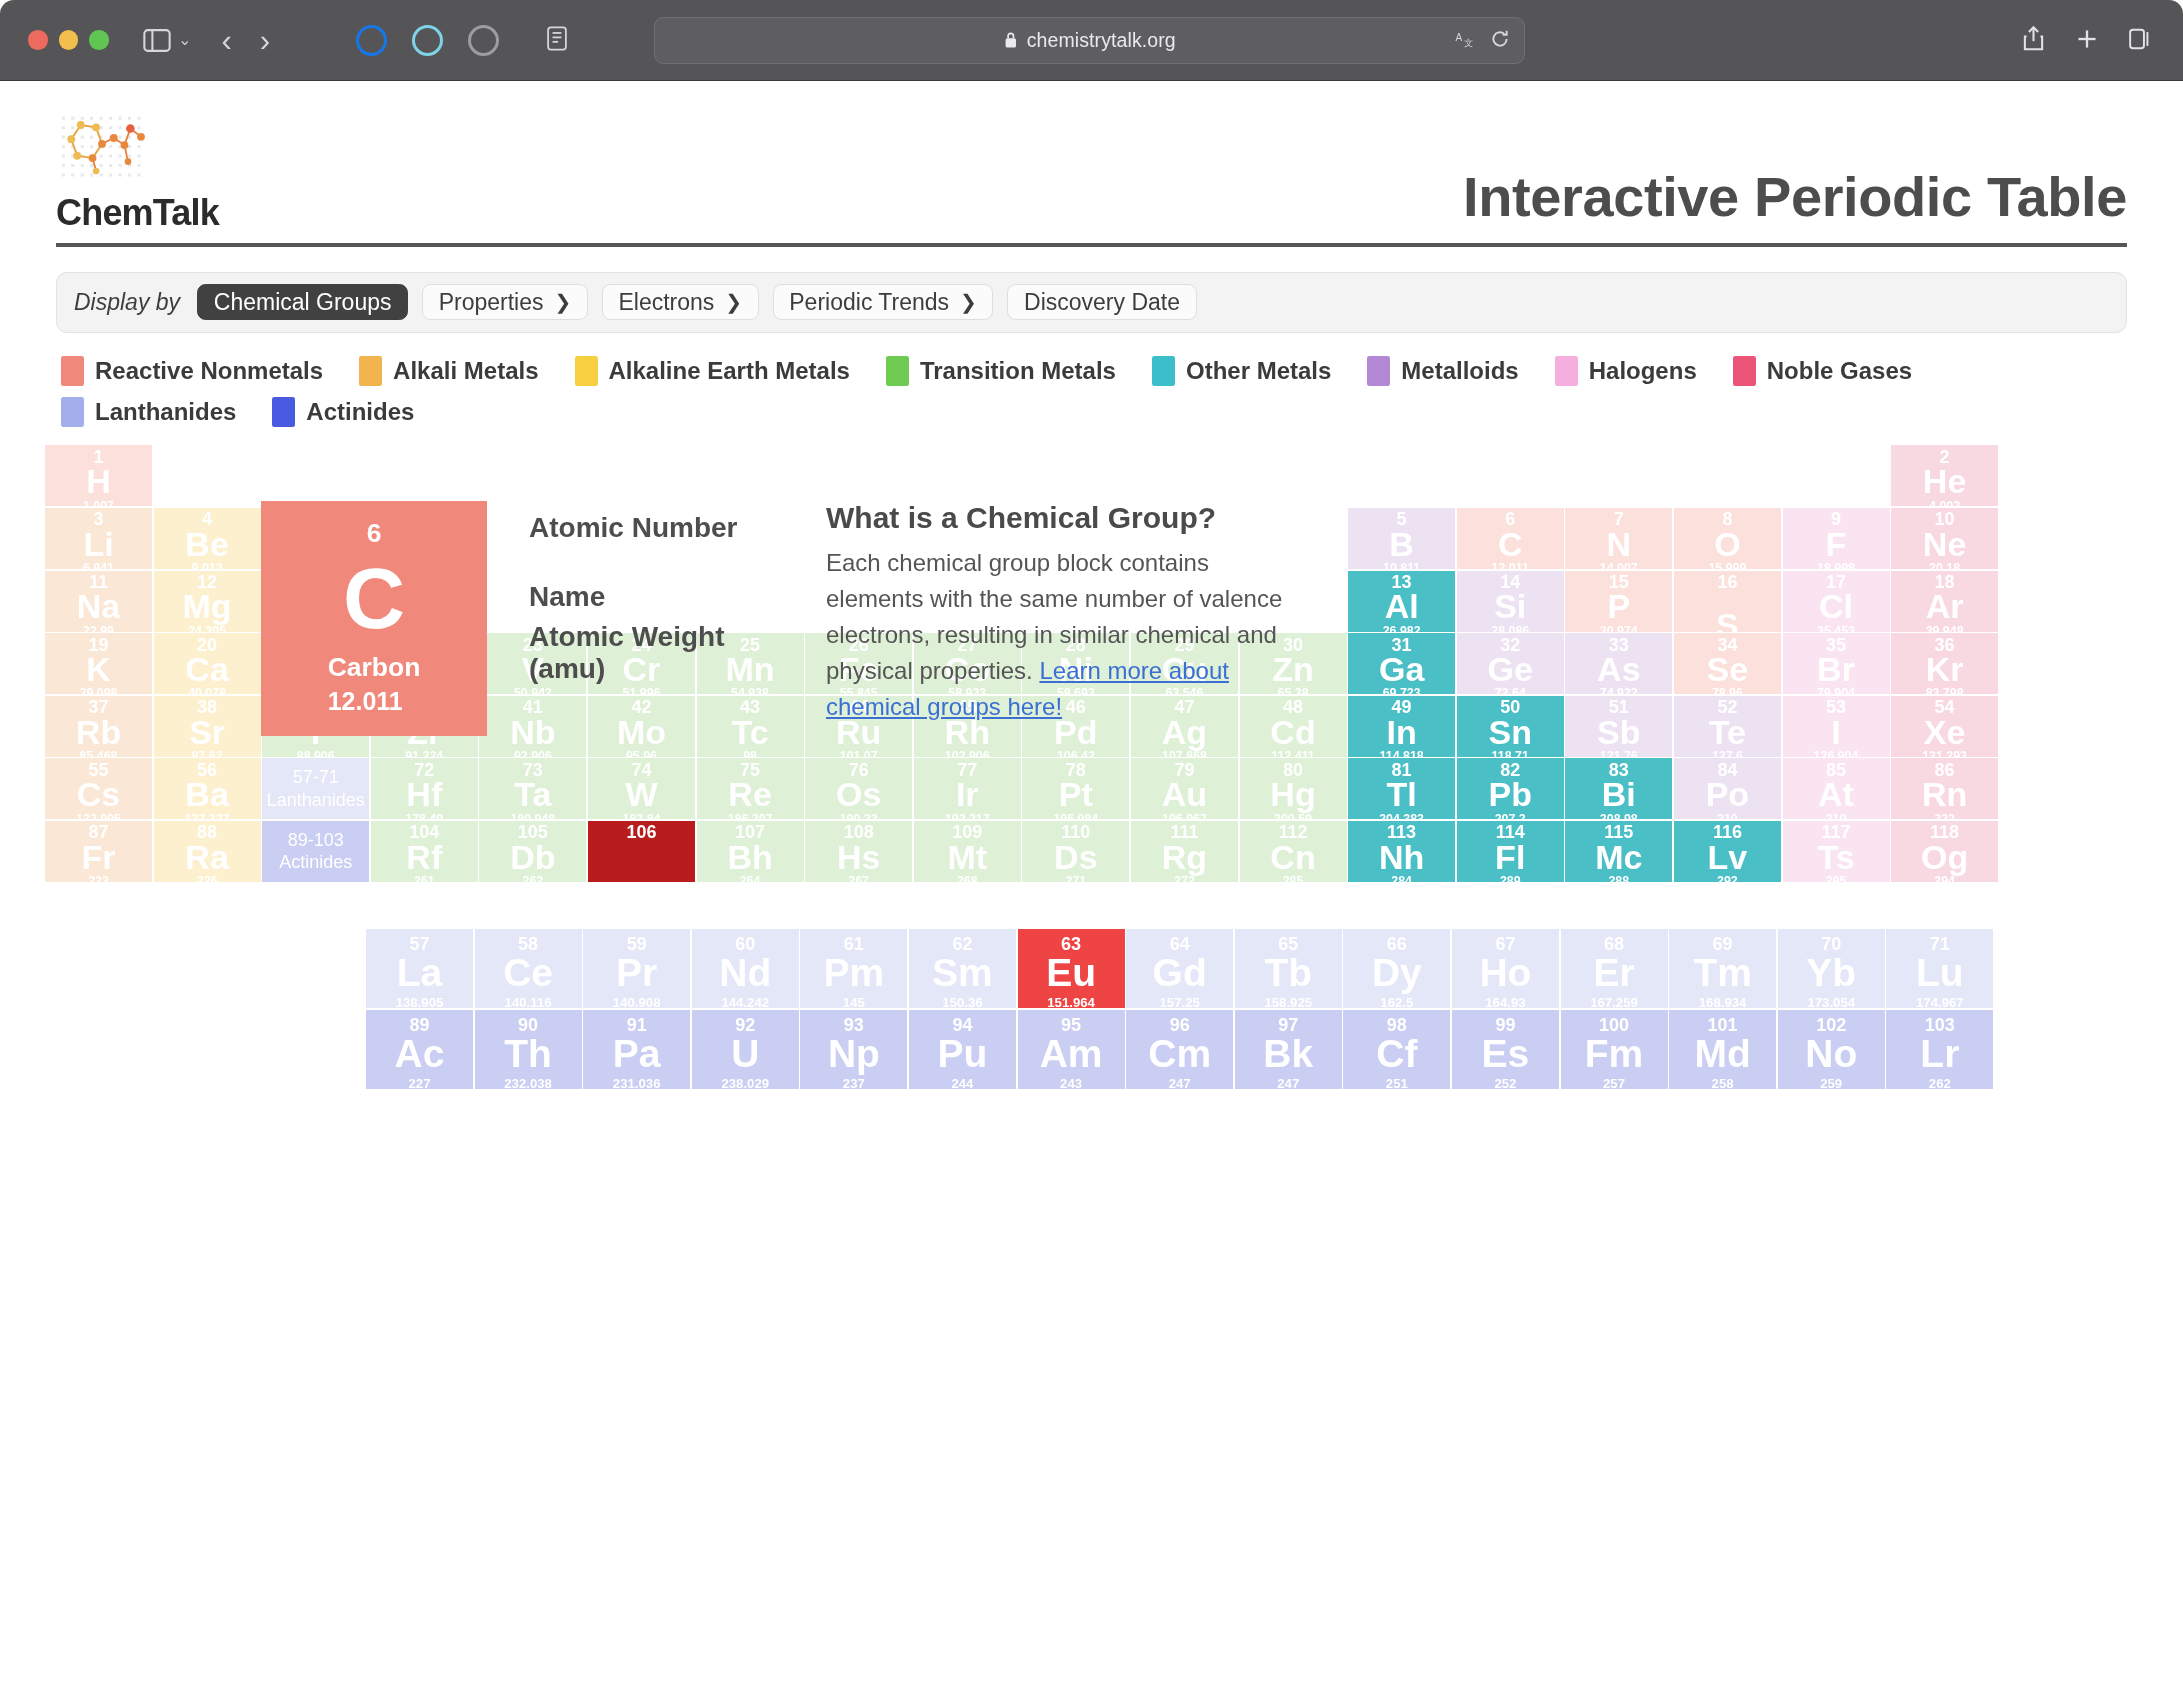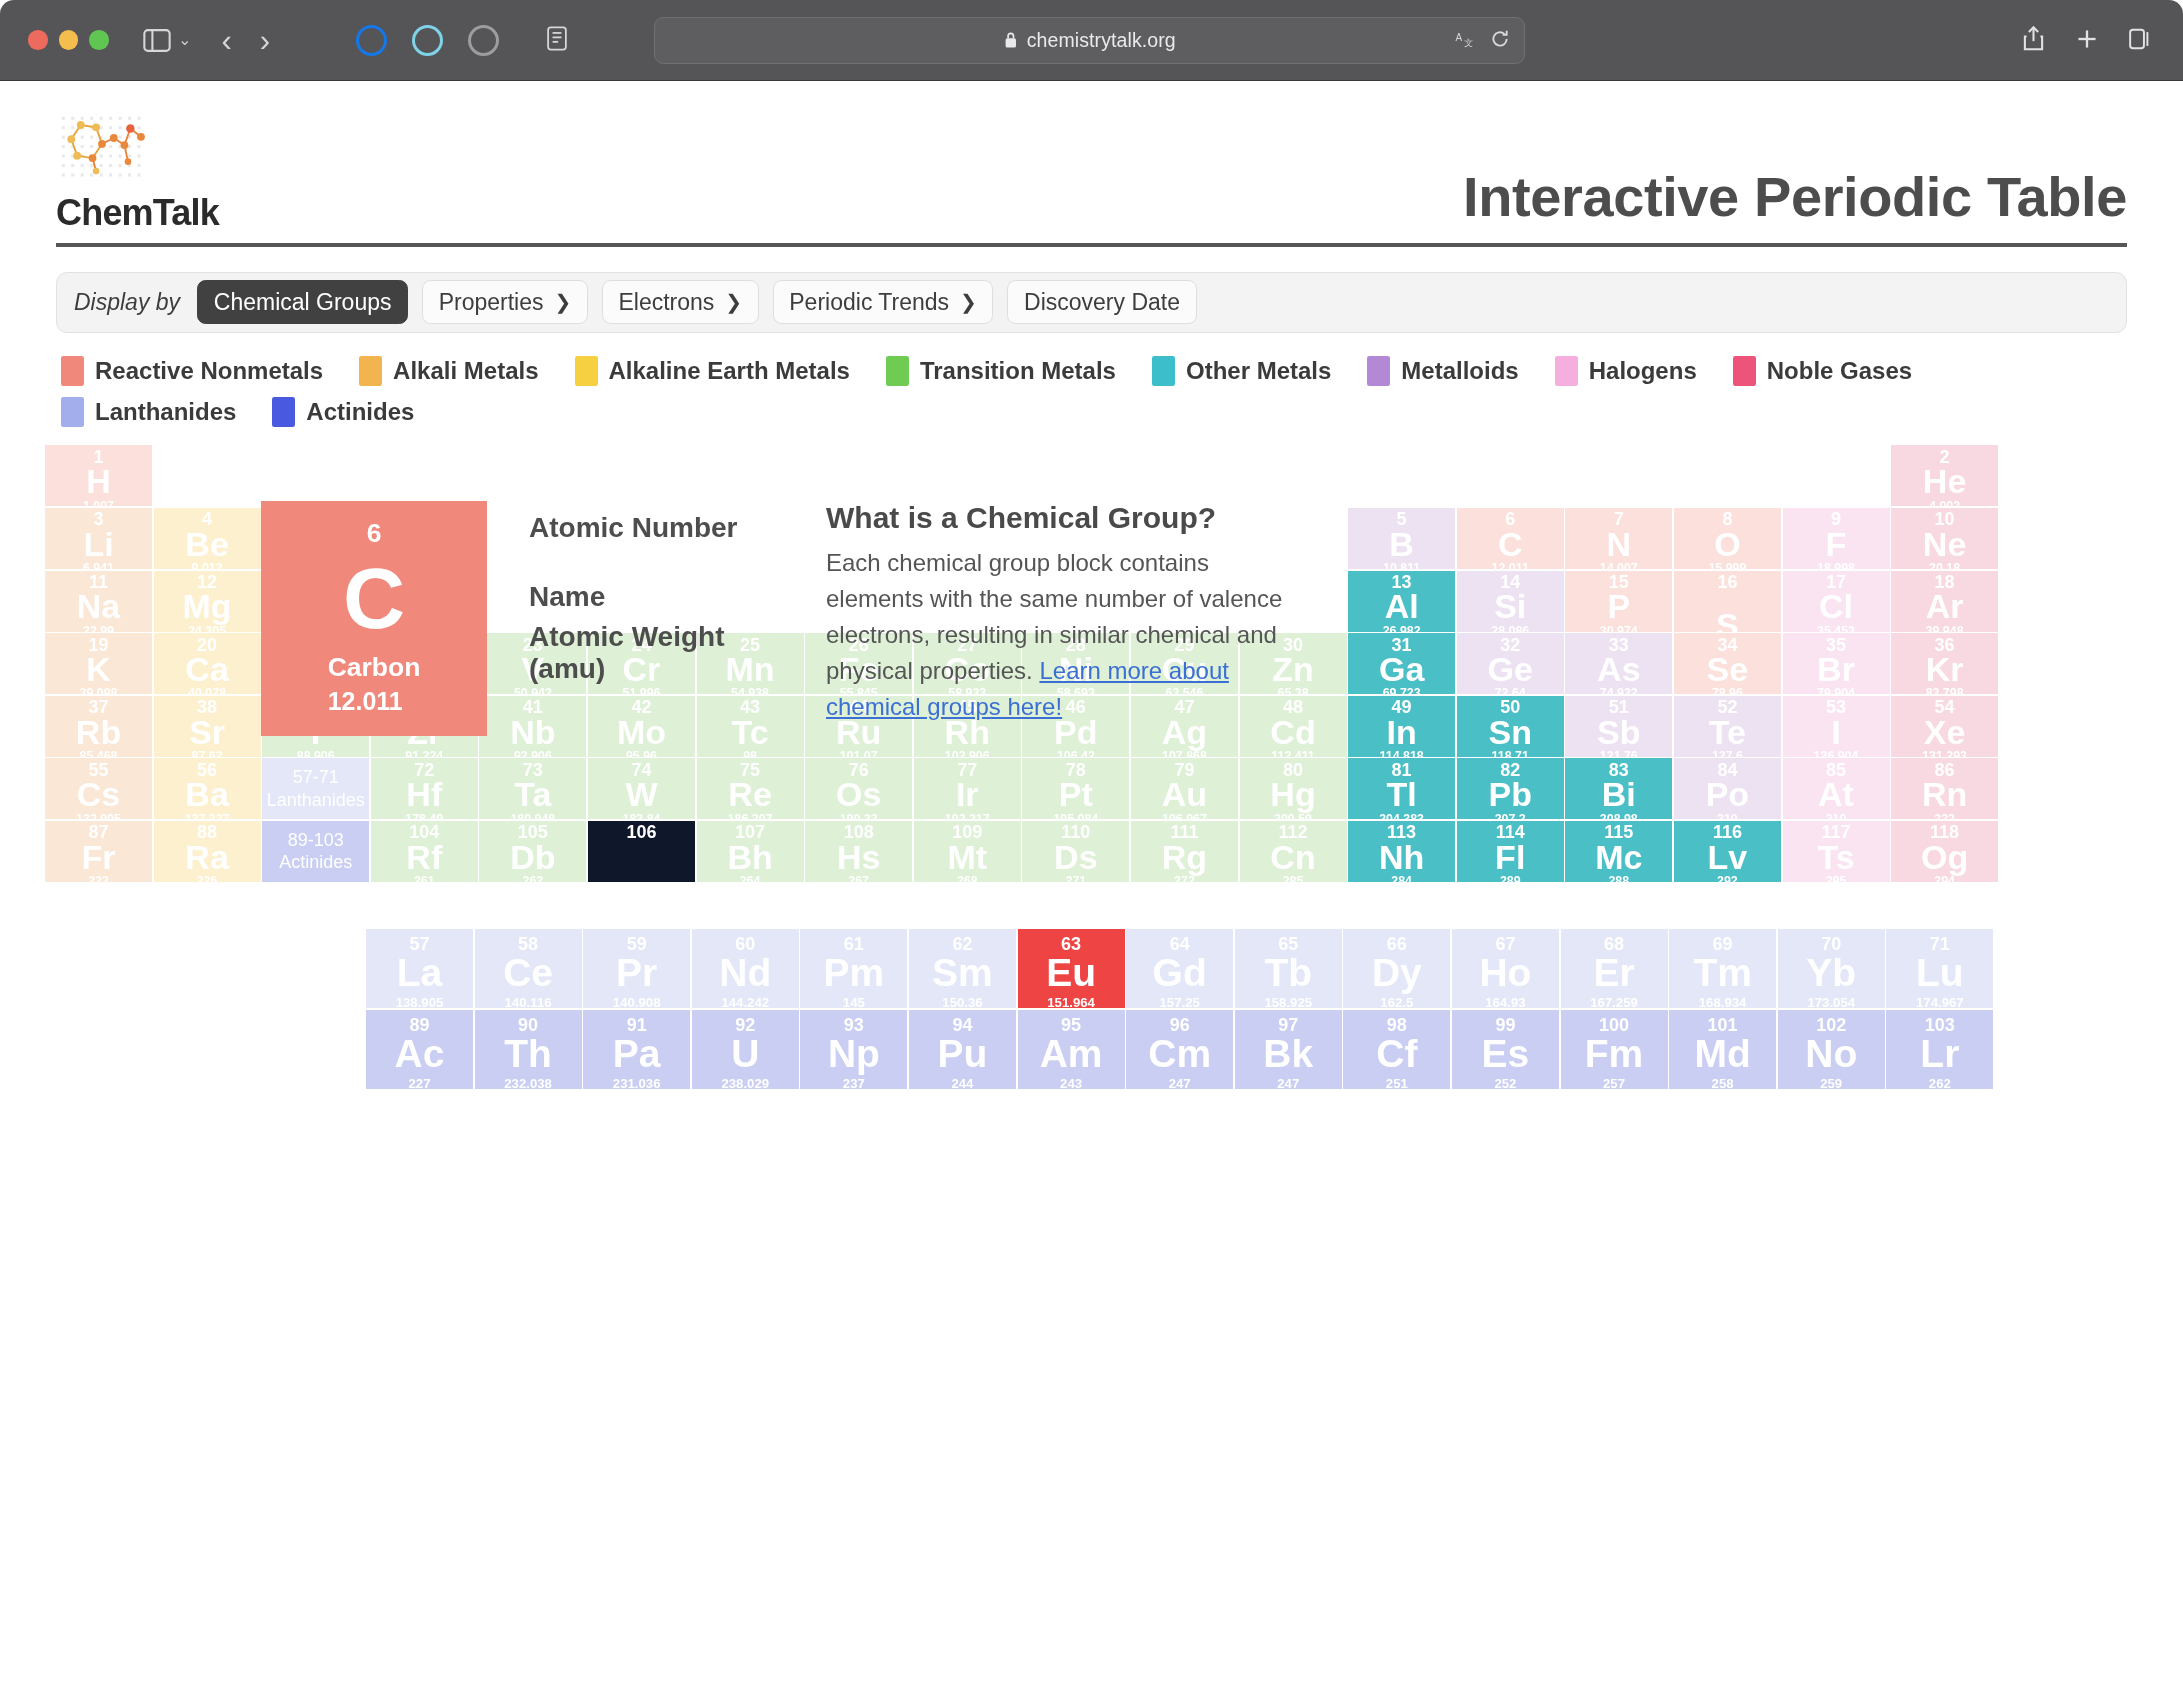--- a/index.html
+++ b/index.html
@@ -78,21 +78,21 @@
   
   .displaybar{
     margin:25px 56px 0 56px;
     background:#f3f3f3; border:0.8px solid #e2e2e2; border-radius:11px;
     height:61px; display:flex; align-items:center; padding:0 17px; gap:14px;
   }
   .displaylabel{
     font-size:23px; font-style:italic; color:#3d3d3d; margin-right:3.1px;
   }
   .tab{
-    height:44px; border-radius:8.6px; display:flex; align-items:center;
+    height:36px; border-radius:8.6px; display:flex; align-items:center;
     padding:0 15.6px; font-size:23px; color:#3d3d3d;
     background:#fbfbfb; border:0.8px solid #dedede; white-space:nowrap;
     cursor:default;
   }
   .tab .chev{ margin-left:11px; font-size:20px; }
   .tab.active{ background:#414141; color:#fff; border-color:#414141; }
 
   
   .legend{ margin:23px 56px 0 61px; }
   .legend-row{ display:flex; align-items:center; flex-wrap:nowrap; }
@@ -867,21 +867,21 @@
           <div class="sym">Rf</div>
           <div class="nm">Rutherfordium</div>
           <div class="wt">261</div>
         </div>
         <div class="cell" style="background: rgb(222, 240, 214); grid-area: 7 / 5;">
           <div class="num">105</div>
           <div class="sym">Db</div>
           <div class="nm">Dubnium</div>
           <div class="wt">262</div>
         </div>
-        <div class="cell" style="background: #0f172a; grid-area: 7 / 6; gap: 46px;">
+        <div class="cell" style="background: #b91c1c; grid-area: 7 / 6; gap: 46px;">
           <div class="num">106</div>
           <div class="sym">Sg</div>
           <div class="nm">Seaborgium</div>
           <div class="wt">266</div>
         </div>
         <div class="cell" style="background: rgb(222, 240, 214); grid-area: 7 / 7;">
           <div class="num">107</div>
           <div class="sym">Bh</div>
           <div class="nm">Bohrium</div>
           <div class="wt">264</div>

